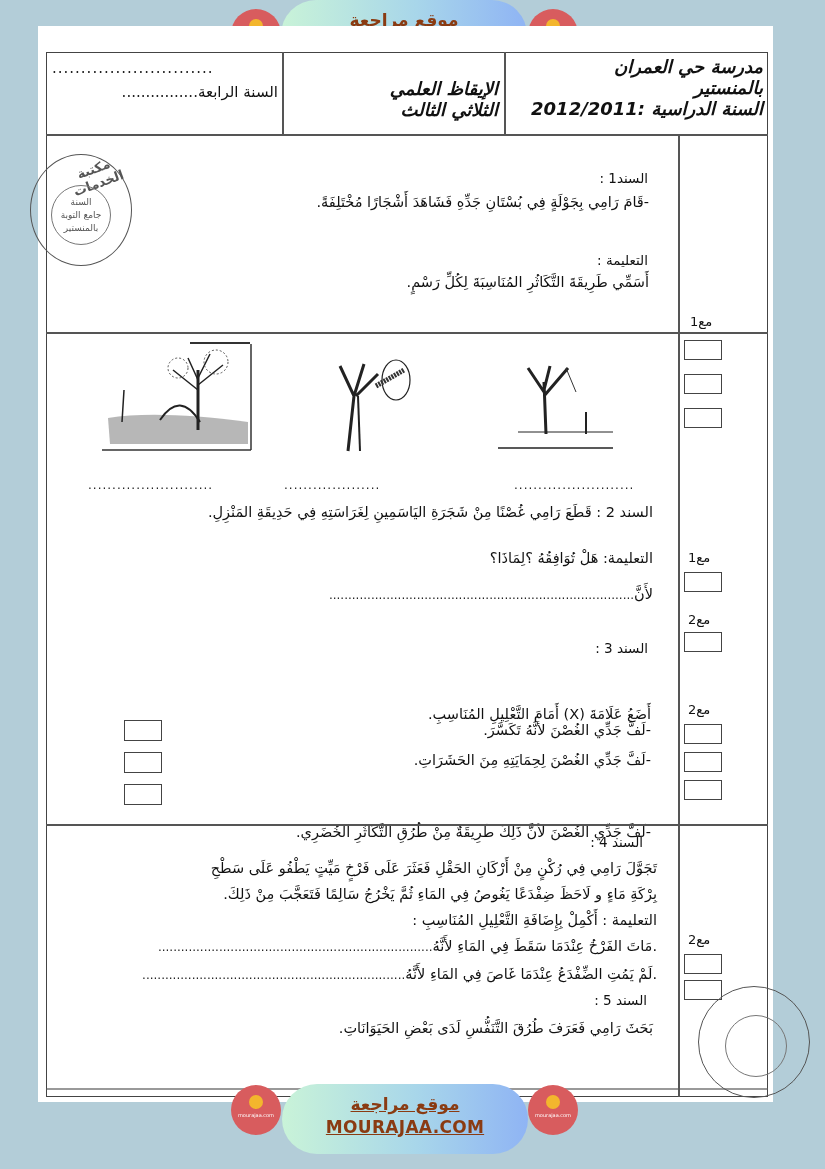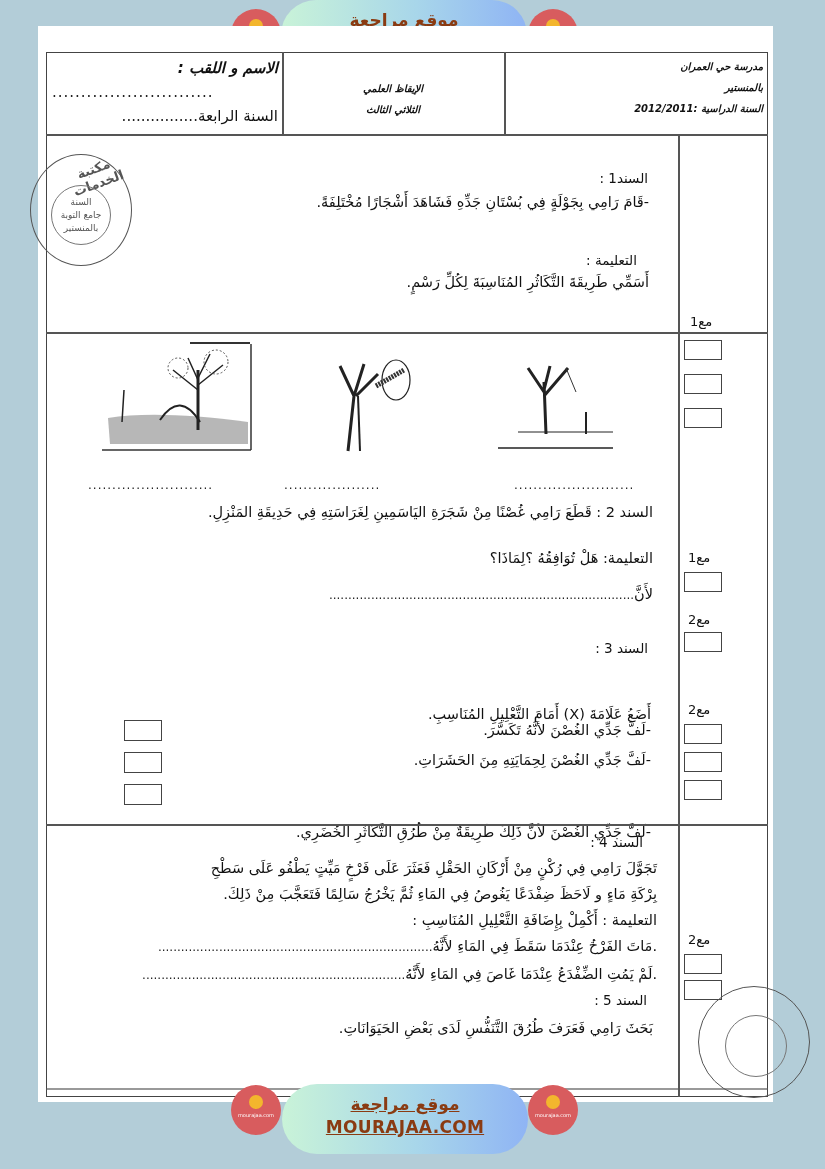--- a/index.html
+++ b/index.html
@@ -14,21 +14,21 @@
   }
   .frame {
     position:absolute; left:8px; top:26px; width:722px; height:1045px;
     border:1.5px solid #444;
     box-sizing:border-box;
   }
   .hline { position:absolute; height:1.5px; background:#555; }
   .vline { position:absolute; width:1.5px; background:#555; }
 
   .ar { direction:rtl; text-align:right; color:#111; font-family:"DejaVu Sans", sans-serif; }
-  .hdr-txt { position:absolute; font-style:italic; font-weight:bold; font-size:10px; line-height:21px; }
+  .hdr-txt { position:absolute; font-style:italic; font-weight:bold; font-size:18px; line-height:21px; }
   .dots { letter-spacing:1px; color:#222; }
 
   .txt { position:absolute; font-size:14.5px; line-height:21px; white-space:nowrap; }
   .label { font-size:13.5px; }
 
   .mark {
     position:absolute; width:38px; height:20px;
     border:1.2px solid #444; box-sizing:border-box; background:#fff;
   }
   .criteria { position:absolute; font-size:13px; color:#111; direction:rtl; }
@@ -88,27 +88,26 @@
   <div class="vline" style="left:244px;top:26px;height:82px;"></div>
   <div class="vline" style="left:466px;top:26px;height:82px;"></div>
   <div class="hline" style="left:8px;top:108px;width:722px;"></div>
 
   <div class="ar hdr-txt" style="right:10px;top:30px;width:240px;">
     <div>مدرسة حي العمران</div>
     <div>بالمنستير</div>
     <div>السنة الدراسية :2012/2011</div>
   </div>
 
-  <div class="ar hdr-txt" style="left:250px;top:52px;width:210px;text-align:center;direction:rtl;">
+  <div class="ar hdr-txt" style="left:250px;top:52px;width:210px;text-align:right;direction:rtl;">
     <div>الإيقاظ العلمي</div>
     <div>الثلاثي الثالث</div>
   </div>
 
   <div class="ar" style="position:absolute;left:14px;top:30px;width:226px;font-size:15px;line-height:24px;">
-    <div style="font-style:italic;font-weight:bold;">الاسم و اللقب :</div>
     <div class="dots" style="text-align:left;direction:ltr;">............................</div>
     <div>
       <span>السنة الرابعة</span><span class="dots">................</span>
     </div>
   </div>
 
   <div class="vline" style="left:640px;top:108px;height:963px;"></div>
 
   <div class="stamp" style="left:-8px;top:128px;width:100px;height:110px;">
     <div style="position:absolute;left:30px;top:6px;font-size:13px;font-weight:bold;transform:rotate(-20deg);">مكتبة الخدمات</div>
@@ -116,21 +115,21 @@
       <div style="margin-top:10px;line-height:13px;">
         <div>السنة</div>
         <div>جامع التوبة</div>
         <div>بالمنستير</div>
       </div>
     </div>
   </div>
 
   <div class="ar txt label" style="right:125px;top:142px;">السند1 :</div>
   <div class="ar txt" style="right:124px;top:166px;">-قَامَ رَامِي بِجَوْلَةٍ فِي بُسْتَانِ جَدِّهِ فَشَاهَدَ أَشْجَارًا مُخْتَلِفَةً.</div>
-  <div class="ar txt label" style="right:136px;top:224px;">التعليمة :</div>
+  <div class="ar txt label" style="right:125px;top:224px;">التعليمة :</div>
   <div class="ar txt" style="right:124px;top:246px;">أَسَمِّي طَرِيقَةَ التَّكَاثُرِ المُنَاسِبَةَ لِكُلِّ رَسْمٍ.</div>
 
   <div class="hline" style="left:8px;top:306px;width:722px;"></div>
   <div class="criteria" style="left:652px;top:288px;">مع1</div>
   <div class="mark" style="left:646px;top:314px;"></div>
   <div class="mark" style="left:646px;top:348px;"></div>
   <div class="mark" style="left:646px;top:382px;"></div>
 
   <svg class="pic" style="left:60px;top:314px;" width="160" height="118">
     <rect x="92" y="2" width="60" height="2" fill="#333"></rect>

